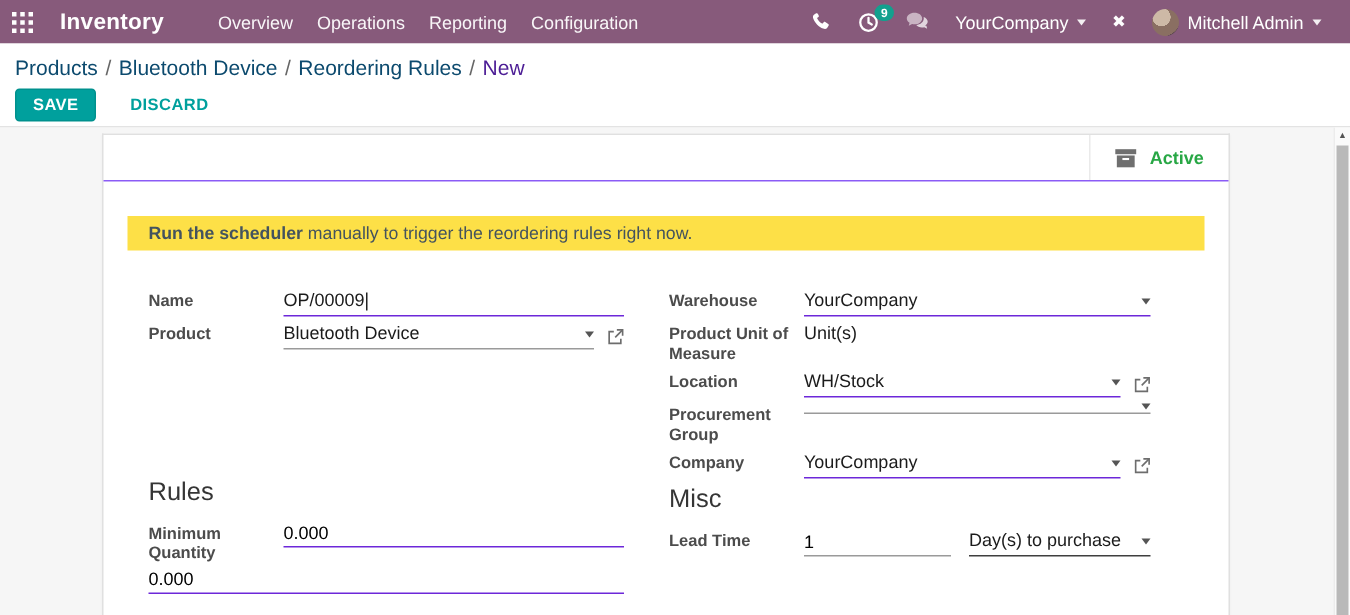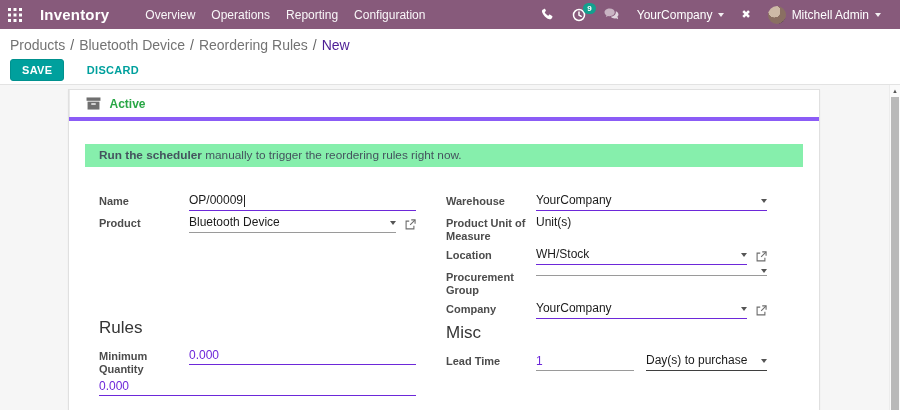--- a/index.html
+++ b/index.html
@@ -19,55 +19,55 @@
   .tb-menu { display:flex; align-items:center; font-size:12px; padding:0 9px; cursor:pointer; white-space:nowrap; }
   .tb-caret { width:0; height:0; border-left:3.5px solid transparent; border-right:3.5px solid transparent;
     border-top:4px solid #fff; margin-left:6px; opacity:.9; }
   .close-x { font-size:11px; color:#fff; padding:0 8px; cursor:pointer; }
   .avatar { width:18px; height:18px; border-radius:50%; margin-right:6px;
     background:radial-gradient(circle at 35% 30%, #cdb9a6 0 35%, #8a6f62 36% 75%, #5d4a4e 76%); }
 
   
   .controlpanel { background:#fff; padding:7px 0 6px 10px; border-bottom:1px solid #e3e3e3; height:56px; }
   .breadcrumb { font-size:14px; line-height:18px; margin-bottom:5px; }
-  .breadcrumb a { color:#737373; text-decoration:none; cursor:pointer; }
+  .breadcrumb a { color:#0c4a6e; text-decoration:none; cursor:pointer; }
   .breadcrumb .sep { color:#666; margin:0 5px; }
   .breadcrumb .current { color:#4c1d95; }
   .btn-save { background:#00a09d; border:1px solid #00918e; color:#fff; font-size:11px; font-weight:700;
     padding:4px 11px; border-radius:3px; cursor:pointer; letter-spacing:.3px;
     font-family:"Liberation Sans",sans-serif; }
   .btn-discard { background:transparent; border:none; color:#00a09d; font-size:11px; font-weight:700;
     padding:4px 10px; margin-left:8px; cursor:pointer; letter-spacing:.3px;
     font-family:"Liberation Sans",sans-serif; }
 
   
   .content { position:relative; height:325px; background:#f6f6f6; }
   .sheet { position:absolute; left:68px; top:4px; width:752px; bottom:0;
     background:#fff; border:1px solid #e0e0e0; border-bottom:none; box-shadow:0 1px 2px rgba(0,0,0,.04); }
-  .statusbar { height:31px; border-bottom:4px solid #8b5cf6; display:flex; justify-content:flex-start; }
+  .statusbar { height:31px; border-bottom:1px solid #8b5cf6; display:flex; justify-content:flex-end; }
   .active-btn { width:93px; border-left:1px solid #eaeaea; display:flex; align-items:center;
     justify-content:center; cursor:pointer; }
   .active-label { color:#28a745; font-size:12px; font-weight:600; margin-left:8px; }
 
   .sheet-body { padding:23px 16px 0 16px; }
-  .alert-info { background:#86efac; color:#44535e; font-size:11.8px; line-height:15px; padding:4px 14px; }
+  .alert-info { background:#fde047; color:#44535e; font-size:11.8px; line-height:15px; padding:4px 14px; }
   .alert-info b { font-weight:700; }
 
   .form-area { margin:26px 36px 0 14px; }
   .cols { display:flex; }
   .col-l { width:317px; margin-right:30px; flex:none; }
   .col-r { flex:1; }
   .fields-top { min-height:125px; }
 
   .row { display:flex; align-items:flex-start; margin-bottom:4px; min-height:16px; }
   .lbl { flex:0 0 90px; font-size:11px; font-weight:700; color:#4c4c4c; line-height:13px; padding-top:2px; }
   .fld { flex:1; display:flex; align-items:center; min-width:0; }
   .val { font-size:12px; color:#1b1b1b; line-height:15px; white-space:nowrap; }
 
-  .inp { width:100%; border:none; outline:none; font-size:12px; color:#6d28d9;
+  .inp { width:100%; border:none; outline:none; font-size:12px; color:#000000;
     font-family:"Liberation Sans",sans-serif; padding:0 0 2px 0; background:transparent; }
   .u-med  { border-bottom:1px solid #9a9a9a; }
   .u-dark { border-bottom:1px solid #6d28d9; }
   .name-field { flex:1; display:flex; align-items:center; padding-bottom:2px; }
   .text-cursor { width:1px; height:12px; background:#222; margin-left:1px; }
 
   .sel { flex:1; display:flex; align-items:center; padding-bottom:2px; cursor:pointer; min-width:0; }
   .sel .val { flex:1; overflow:hidden; }
   .f-caret { width:0; height:0; border-left:3.5px solid transparent; border-right:3.5px solid transparent;
     border-top:4px solid #555; margin-left:6px; flex:none; }

